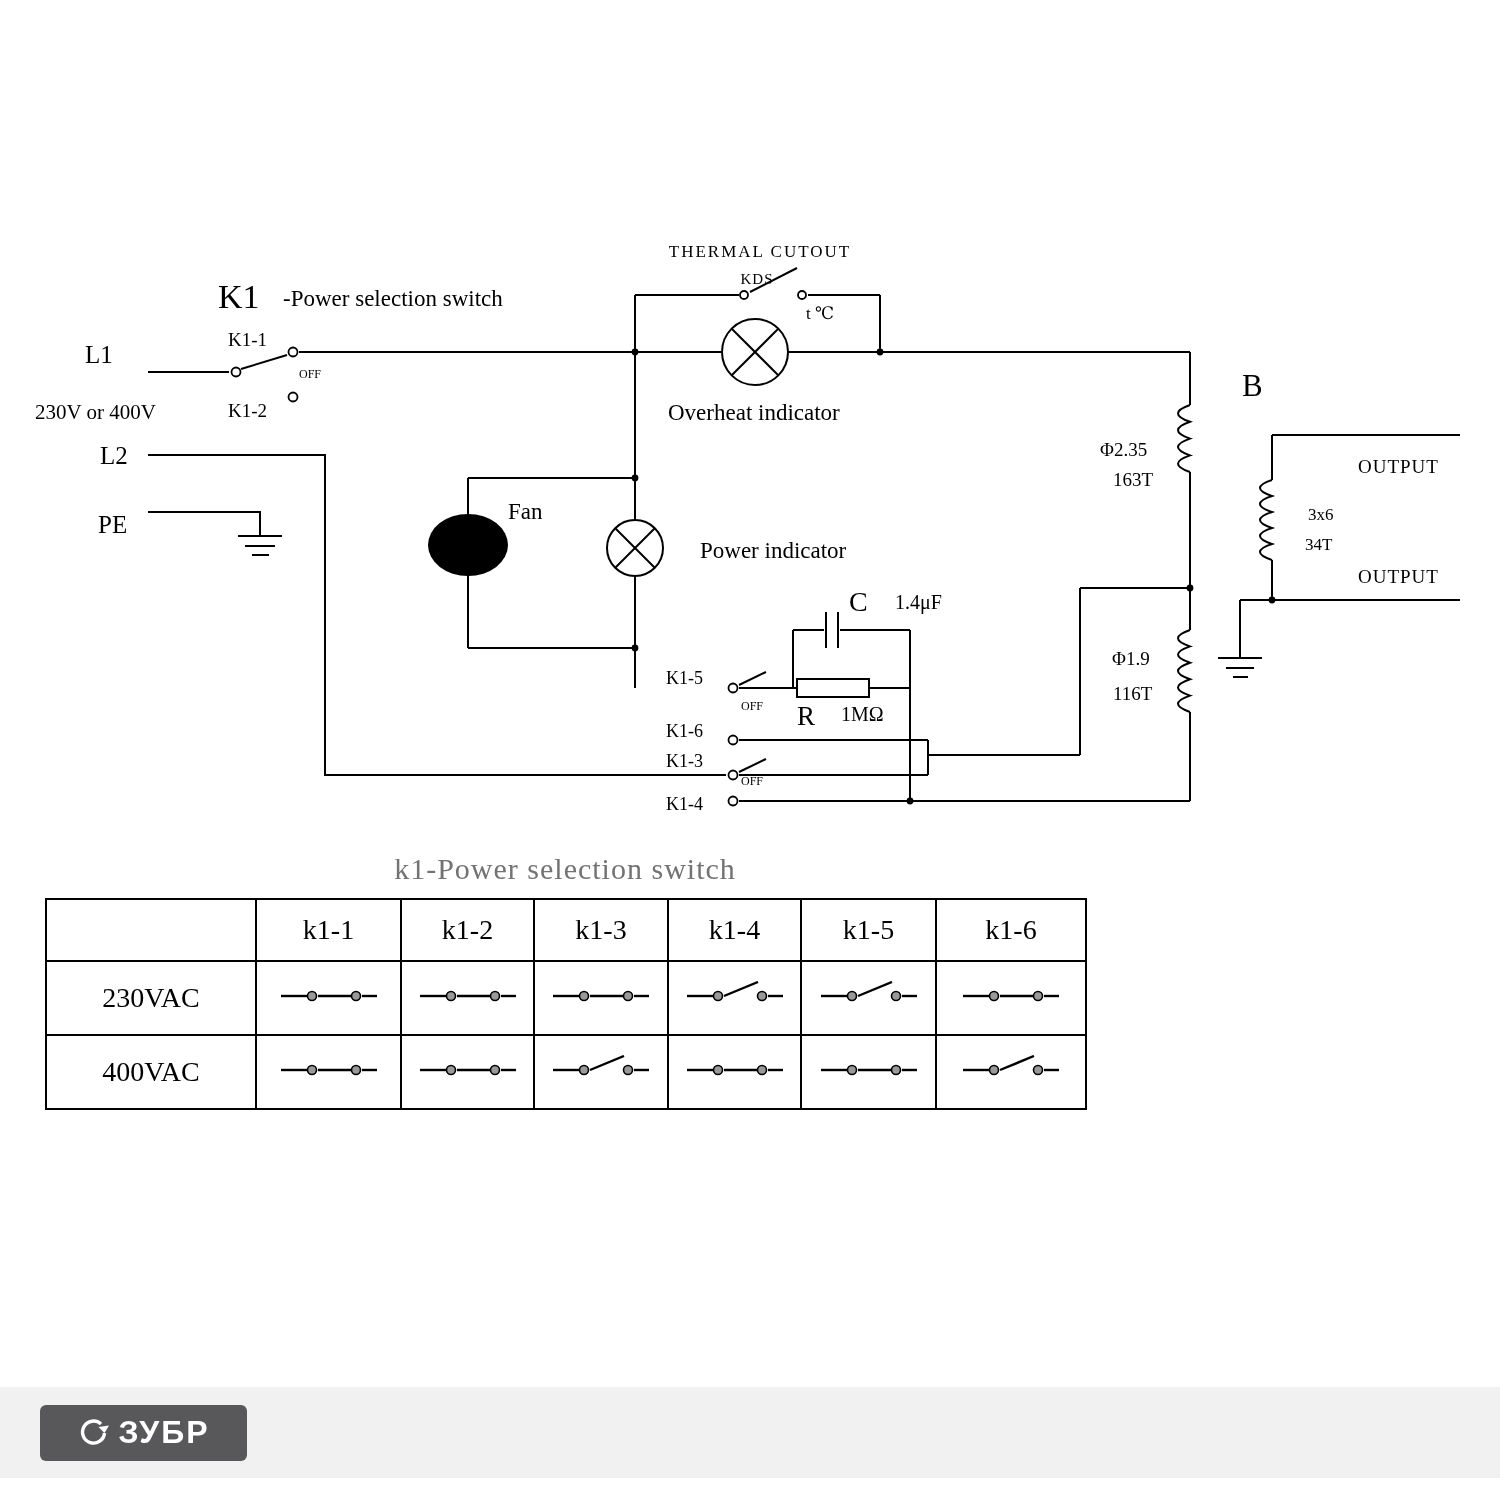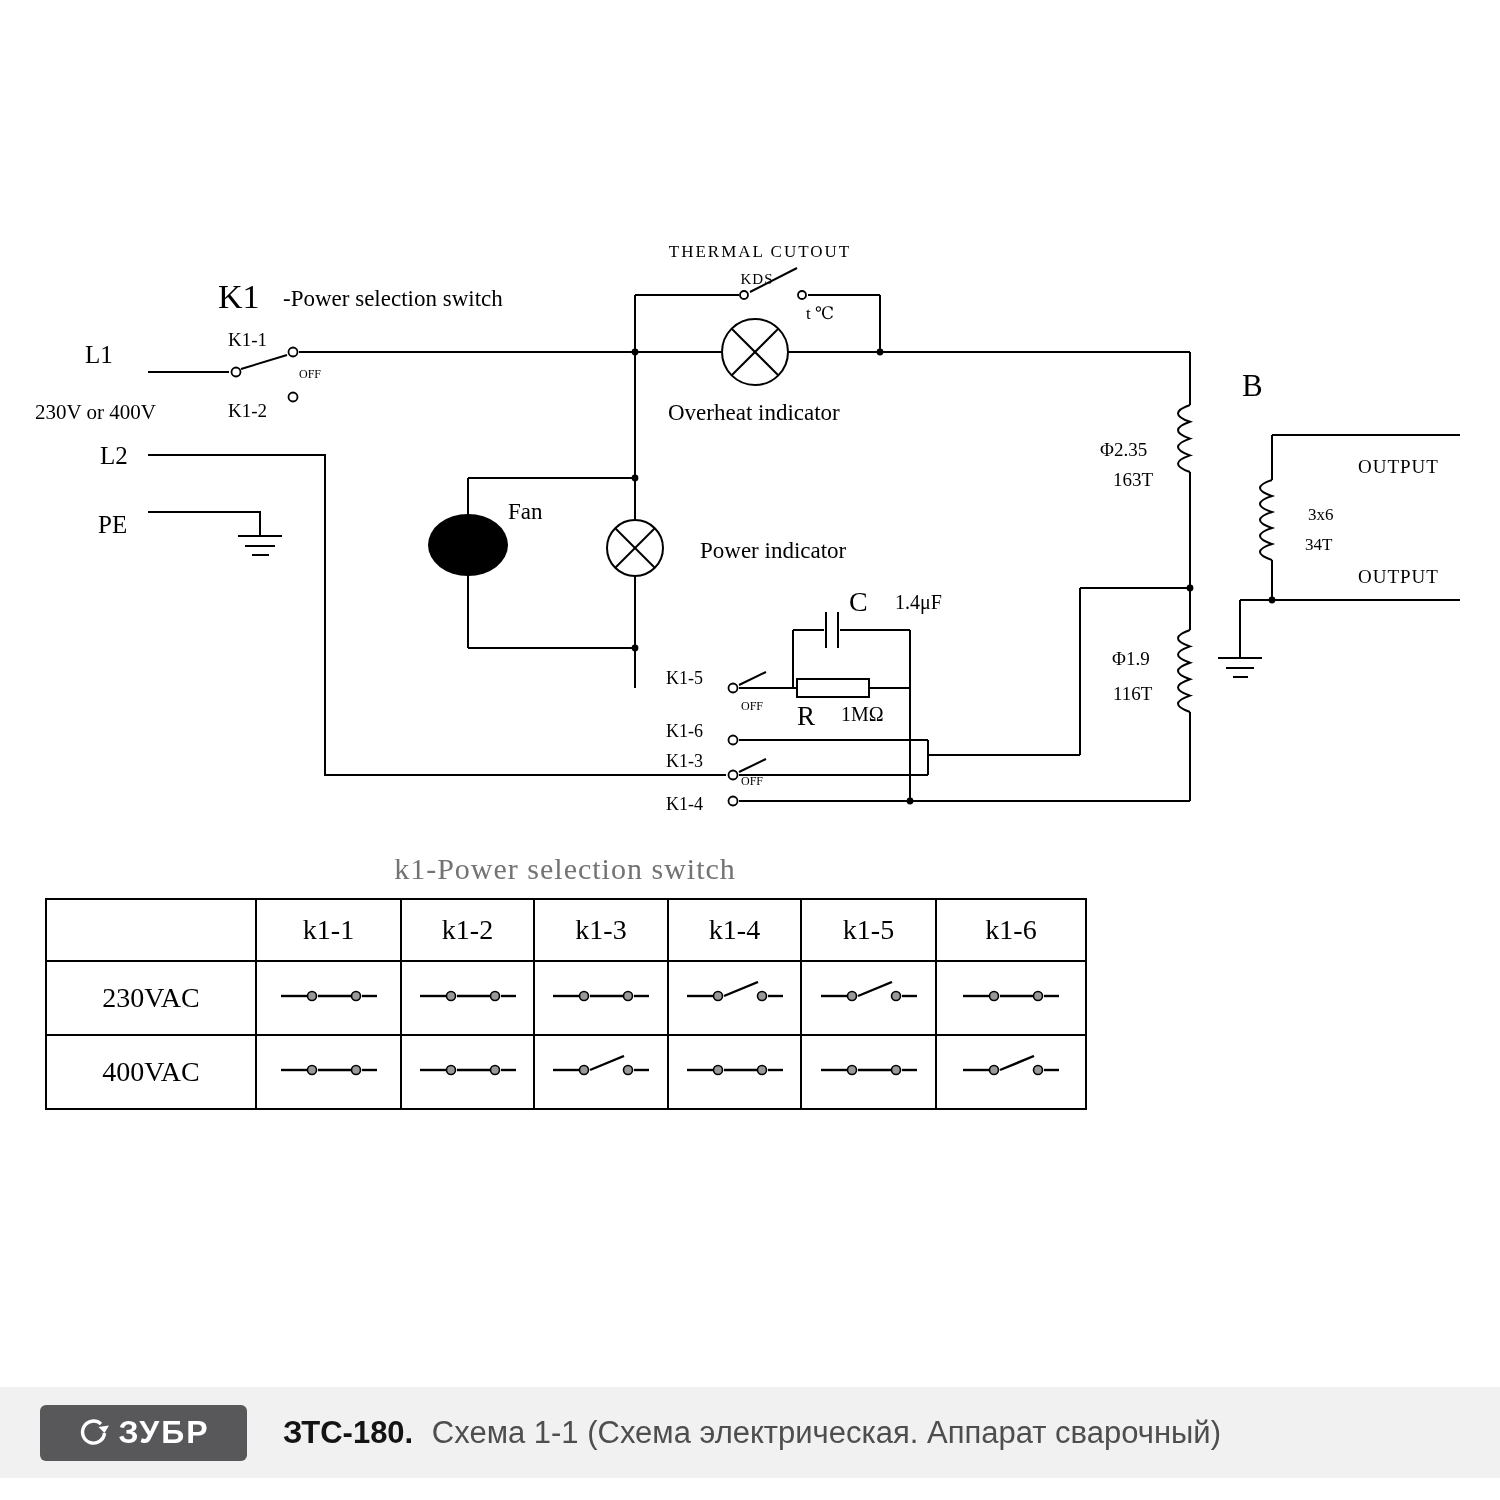--- a/index.html
+++ b/index.html
@@ -333,19 +333,15 @@
     </table>
 
   <div class="footer">
     <div class="logo-box">
       <svg width="32" height="32" viewBox="0 0 32 32">
         <path d="M24,7 A11,11 0 1 0 27.5,16" fill="none" stroke="#fff" stroke-width="3.4"></path>
         <polygon points="27.5,16 21.5,10 32,8.5" fill="#fff"></polygon>
       </svg>
       <span>ЗУБР</span>
     </div>
-    <div class="caption">
-      <span class="model">ЗТС-180.</span>
-      <span class="desc">Схема 1-1 (Схема электрическая. Аппарат сварочный)</span>
-    </div>
   </div>
 
 </div>
 
 </body></html>

